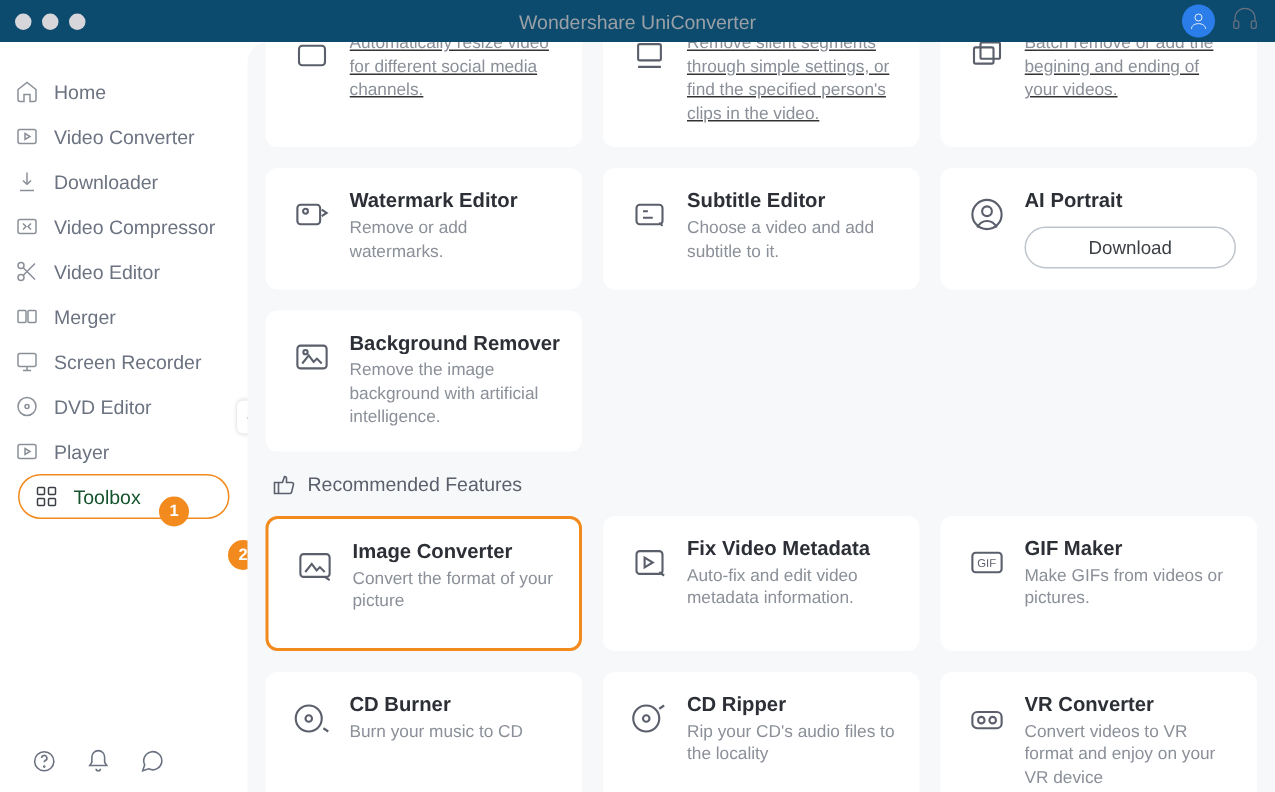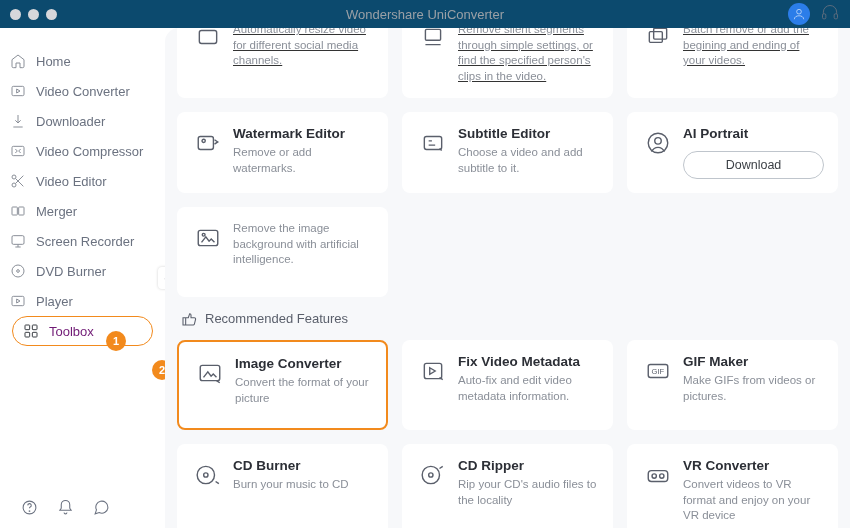--- a/index.html
+++ b/index.html
@@ -25,21 +25,21 @@
 
   
   .app { display: flex; height: calc(528px - 28px); }
   .sidebar { width: 165px; padding-top: 18px; position: relative;
              background: #fff; flex-shrink: 0; }
   .nav { list-style: none; }
   .nav li { display: flex; align-items: center; gap: 10px;
             padding: 7px 10px 7px 10px; color: #6b7280; font-size: 13px;
             cursor: pointer; white-space: nowrap; }
   .nav li.selected { background: #fff; border: 1.5px solid #f28a1d;
-                     border-radius: 18px; color: #701a75; margin: 0 12px;
+                     border-radius: 18px; color: #14532d; margin: 0 12px;
                      padding: 6px 10px 6px 10px; text-align: right; }
   .nav li .icon { width: 16px; height: 16px; display: inline-flex;
                   align-items: center; justify-content: center; flex-shrink:0; }
   .nav li .icon svg { width: 16px; height: 16px; stroke: #8a8f98; fill: none;
                       stroke-width: 1.5; }
   .nav li.selected .icon svg { stroke: #3b3f45; }
 
   .callout { position: absolute; width: 20px; height: 20px; border-radius: 50%;
              background: #f28a1d; color: #fff; font-size: 11px; font-weight: 600;
              display: flex; align-items: center; justify-content: center; }
@@ -190,21 +190,21 @@
           </span>
         <span>Screen Recorder</span>
       </li>
       <li>
         <span class="icon">
             <svg viewBox="0 0 24 24">
               <circle cx="12" cy="12" r="9"></circle>
               <circle cx="12" cy="12" r="2"></circle>
             </svg>
           </span>
-        <span>DVD Burner</span>
+        <span>DVD Editor</span>
       </li>
       <li>
         <span class="icon">
             <svg viewBox="0 0 24 24">
               <rect x="3" y="5" width="18" height="14" rx="2"></rect>
               <path d="M10 9l5 3-5 3z"></path>
             </svg>
           </span>
         <span>Player</span>
       </li>
@@ -329,20 +329,21 @@
     <div class="grid">
       <div class="card tall">
         <span class="icon">
             <svg viewBox="0 0 24 24">
               <rect x="3" y="5" width="18" height="14" rx="2"></rect>
               <path d="M6 16l4-5 3 4 2-2 3 3"></path>
               <circle cx="8" cy="9" r="1.3"></circle>
             </svg>
           </span>
         <div class="body">
+          <div class="card-title">Background Remover</div>
           <div class="card-desc">Remove the image background with artificial intelligence.</div>
         </div>
       </div>
       <div></div>
         <div></div>
     </div>
 
     <div class="section-head">
       <span><svg viewBox="0 0 24 24">
             <path d="M7 10v11H3V10zM7 10h4l2-6a2 2 0 0 1 2 2v4h5a2 2 0 0 1 2 2l-2 8a2 2 0 0 1-2 1H7"></path>

